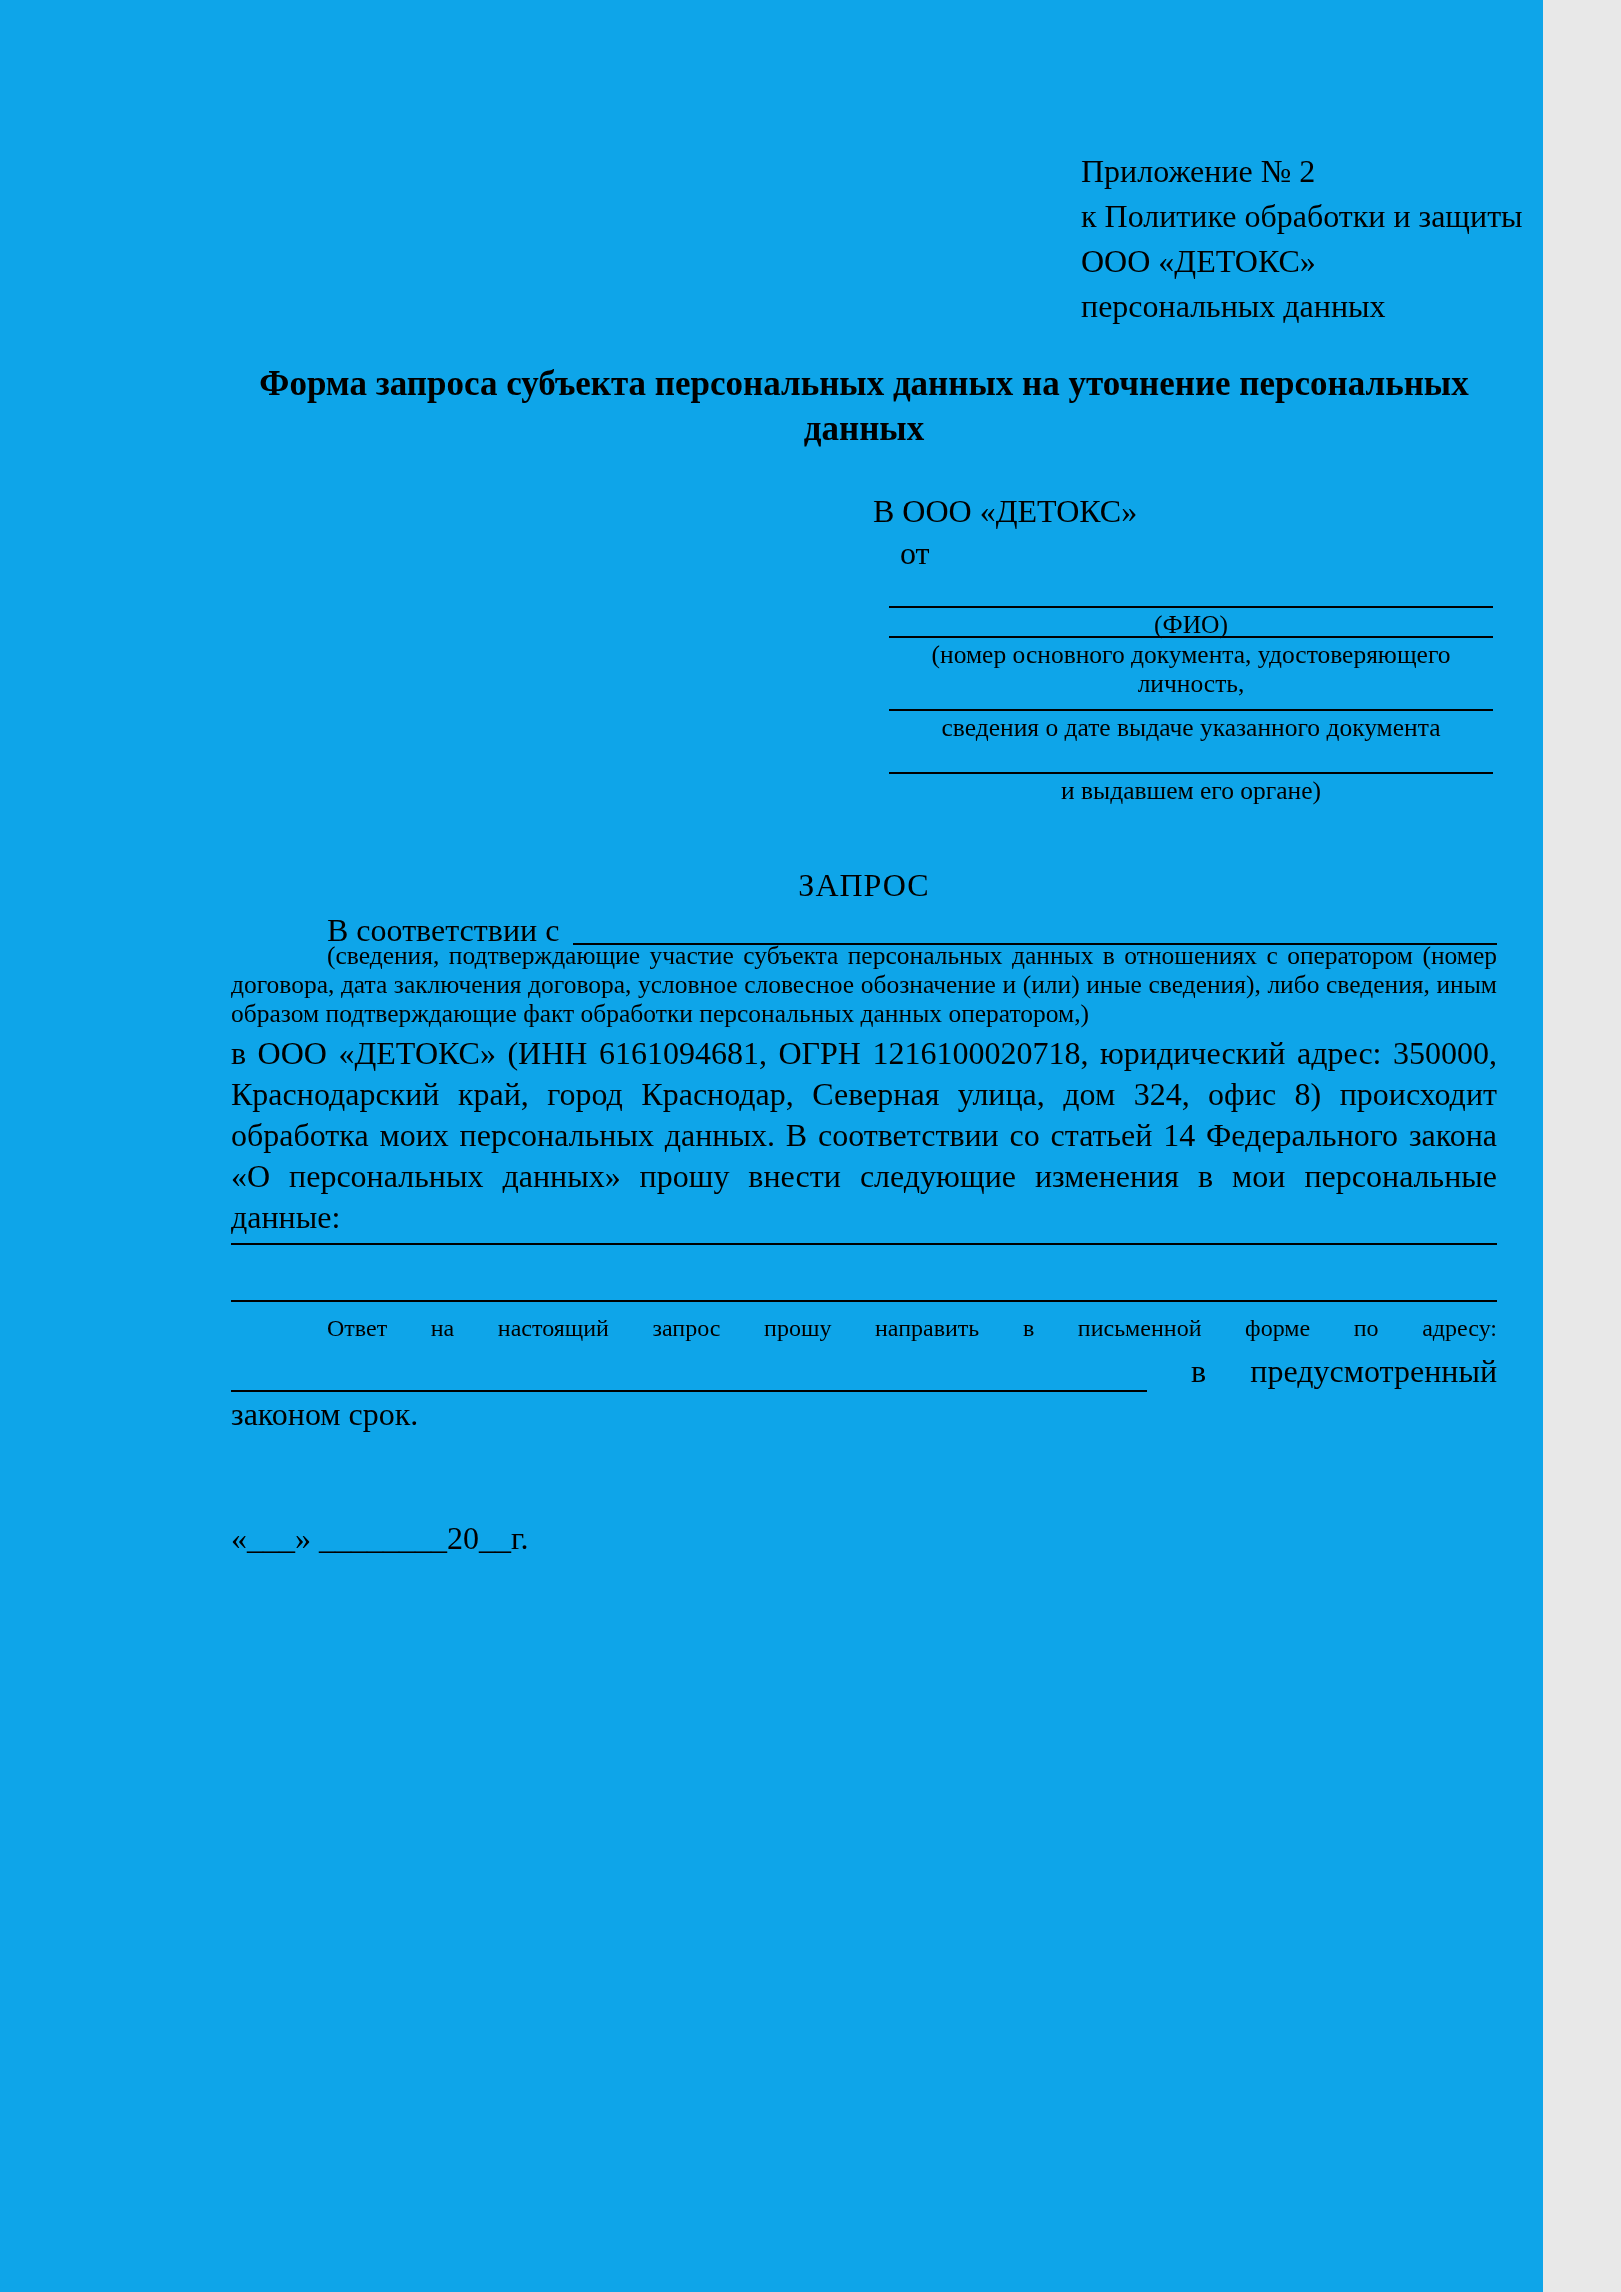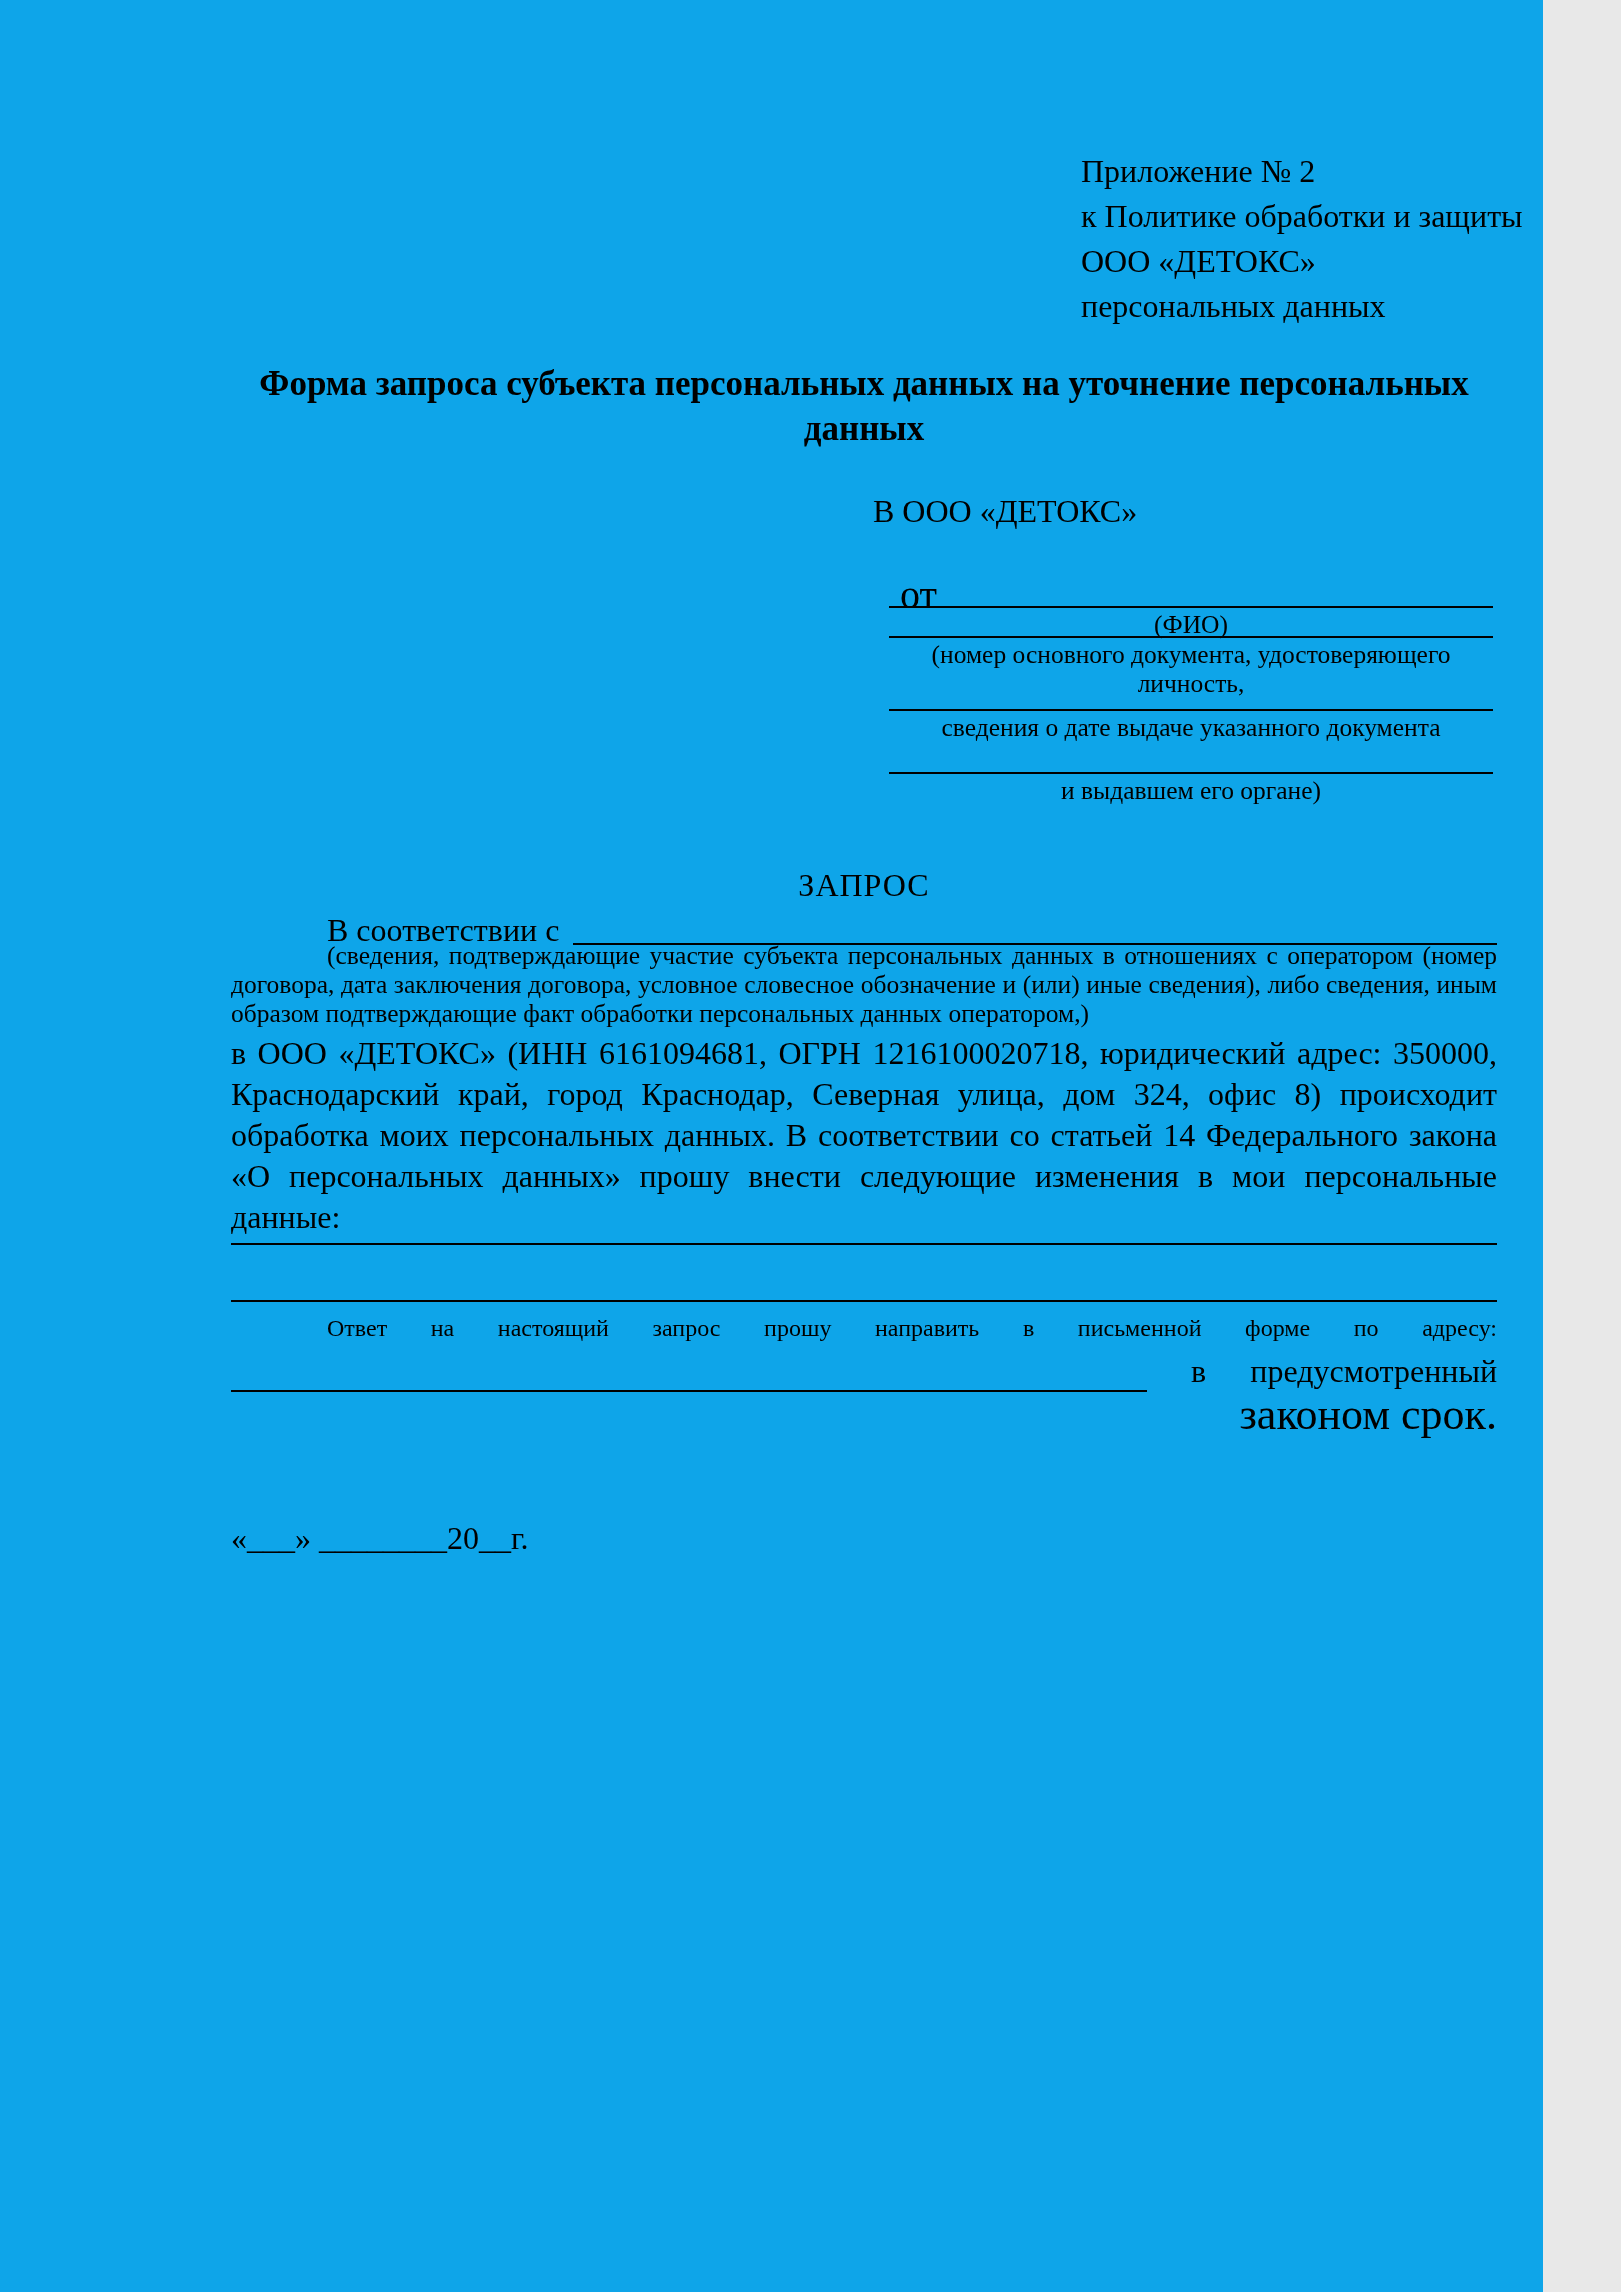--- a/index.html
+++ b/index.html
@@ -11,40 +11,40 @@
     color:#000;
     overflow:hidden;
   }
   .abs{position:absolute;}
   
   .header-block{left:1081px;top:149px;font-size:32px;line-height:45px;}
   
   .doc-title{left:231px;top:361px;width:1266px;text-align:center;font-weight:bold;font-size:35px;line-height:45px;}
   
   .addr-to{left:873px;top:493px;font-size:32px;}
-  .addr-from{left:900px;top:535px;font-size:40px;margin-top:36px;}
+  .addr-from{left:900px;top:535px;font-size:32px;}
   
   .fill-block{left:889px;top:574px;width:604px;height:255px;}
   .fill-row{position:absolute;left:0;right:0;}
   .fill-line{border-top:2.9px solid #000;height:0;}
   .fill-caption{text-align:center;font-size:25.5px;line-height:29px;margin-top:2px;}
   
   .zapros{left:231px;top:867px;width:1266px;text-align:center;font-size:32px;letter-spacing:1px;}
   .intro-row{left:231px;top:904px;width:1266px;display:flex;font-size:32px;line-height:41px;margin-top:6px;}
   .intro-indent{display:inline-block;width:96px;flex:0 0 96px;}
   .intro-blank{flex:1;border-bottom:2.9px solid #000;margin-left:13.7px;margin-bottom:5.9px;}
   .legal-note{left:231px;top:941px;width:1266px;font-size:25.5px;line-height:29px;text-align:justify;text-indent:96px;}
   .body-para{left:231px;top:1033px;width:1266px;font-size:32px;line-height:41px;text-align:justify;}
   .blank-line{left:231px;width:1266px;border-top:2.9px solid #000;height:0;}
   .blank-1{top:1243px;}
   .blank-2{top:1300px;}
   .answer-line1{left:231px;top:1308px;width:1266px;font-size:24px;line-height:41px;text-align:justify;text-align-last:justify;text-indent:96px;}
   .answer-line2{left:231px;top:1351px;width:1266px;display:flex;justify-content:space-between;align-items:flex-end;font-size:32px;line-height:41px;}
   .answer-blank{width:916px;border-bottom:2.9px solid #000;height:35px;}
-  .answer-tail{left:231px;top:1394px;width:1266px;font-size:44px;line-height:41px;text-align:right;}
+  .answer-tail{left:231px;top:1394px;width:1266px;font-size:32px;line-height:41px;}
   
   .footer-row{left:231px;top:1518px;width:1266px;display:flex;justify-content:space-between;align-items:flex-end;font-size:32px;line-height:41px;}
   .sig-group{display:flex;align-items:flex-end;}
   .sig-blank{width:412px;border-bottom:2.9px solid #000;height:35px;display:inline-block;}
 </style>
 </head>
 <body>
 
 <div class="page">
 

